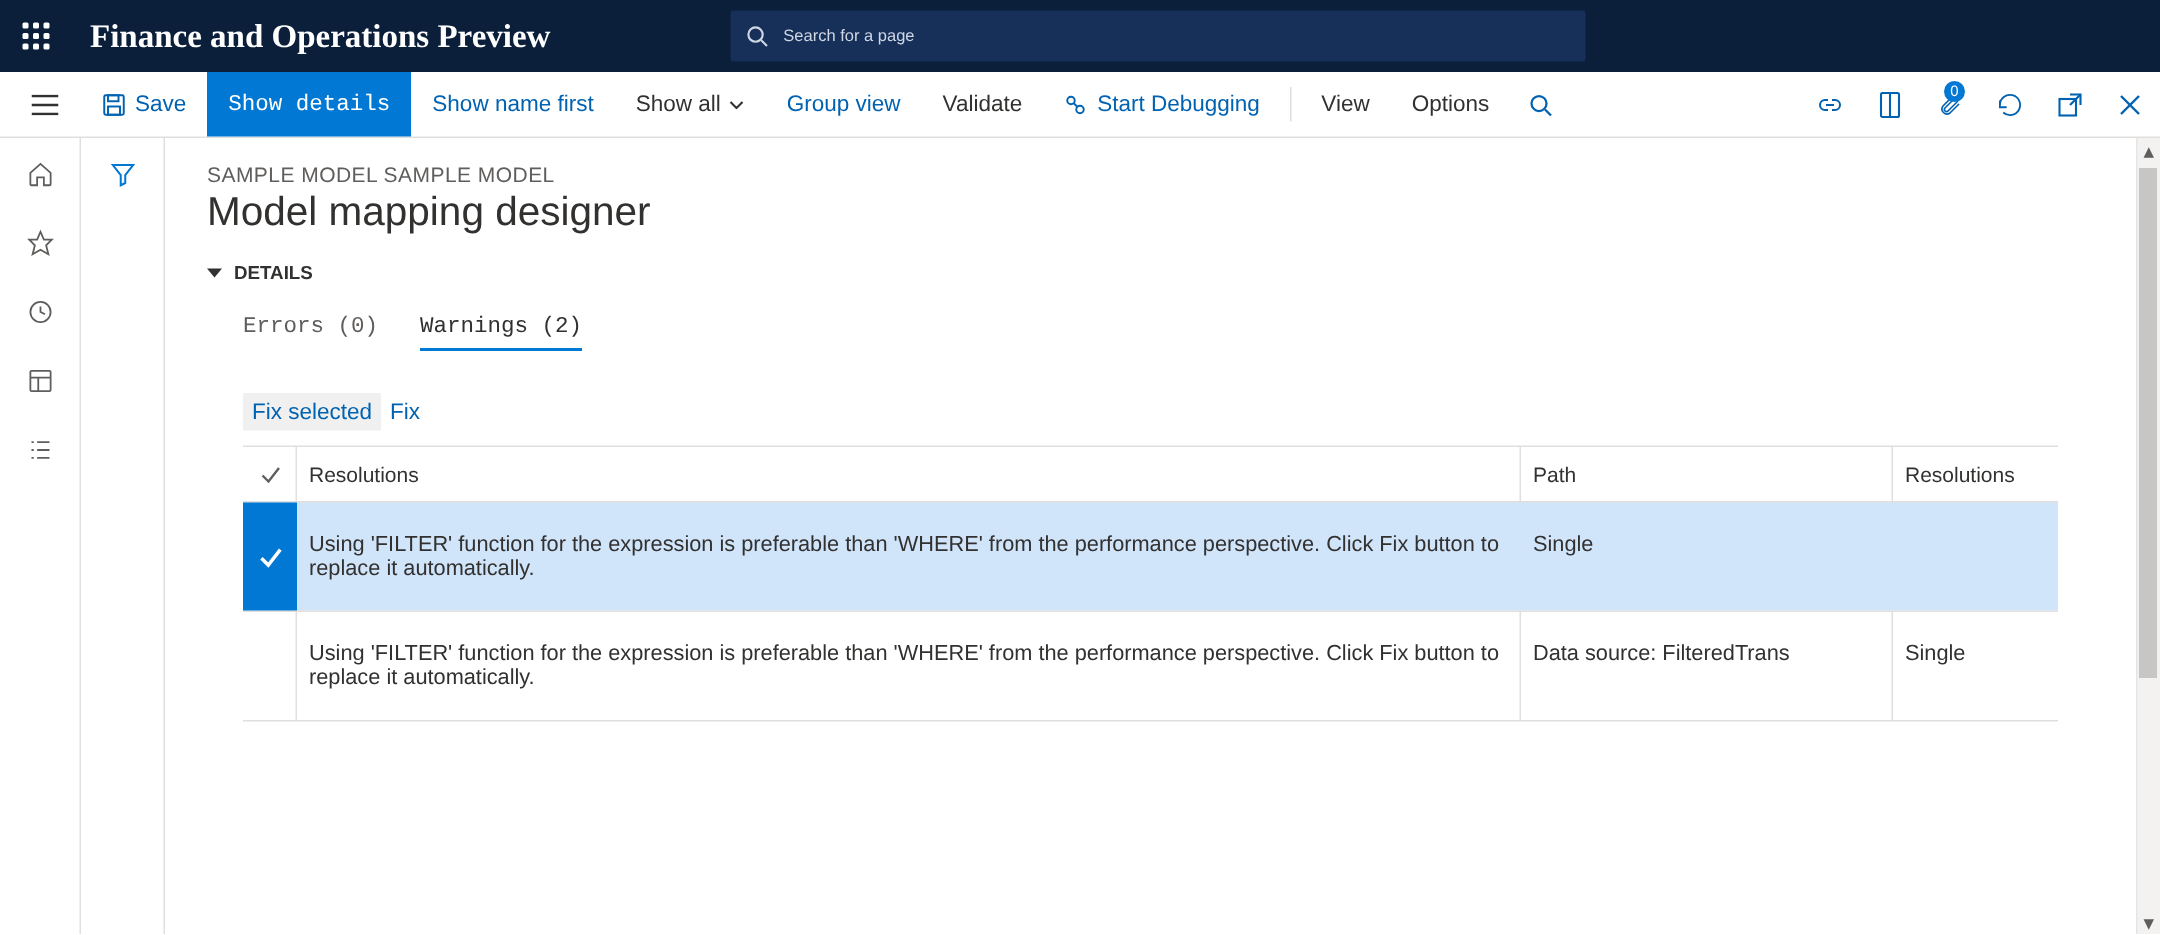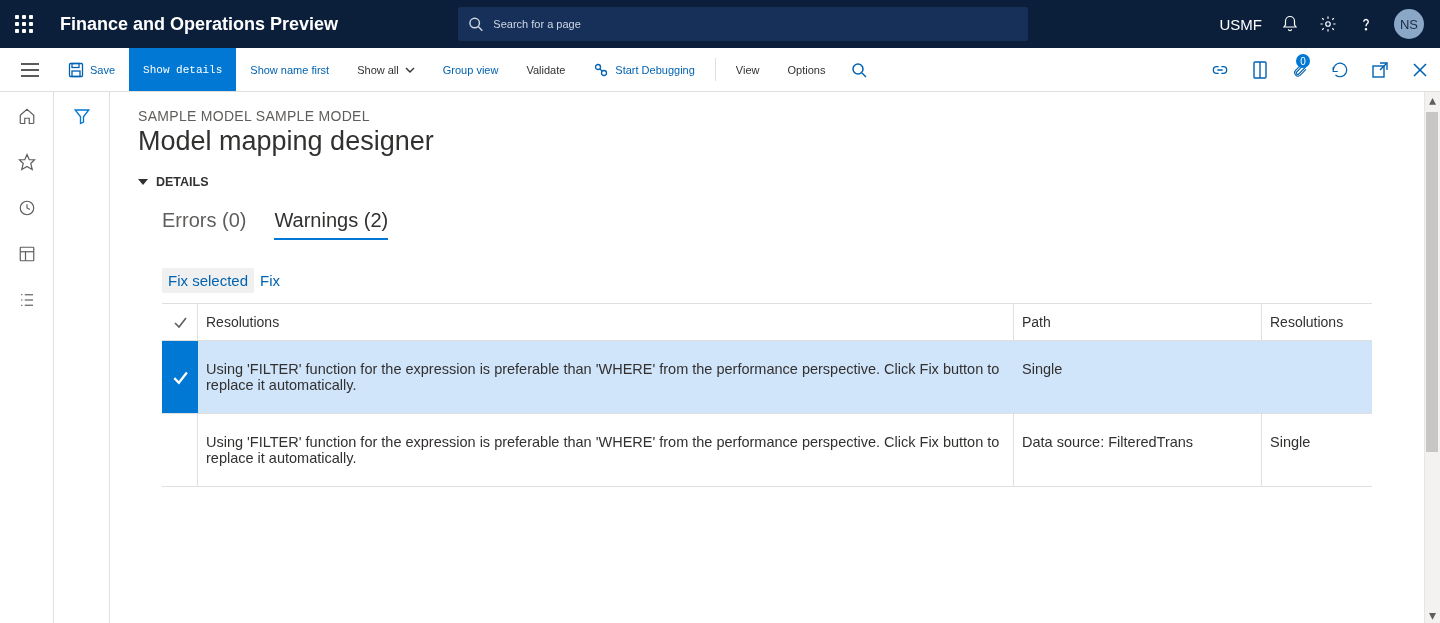--- a/index.html
+++ b/index.html
@@ -14,21 +14,21 @@
     display: flex;
     align-items: center;
     padding: 0 8px 0 0;
   }
   .waffle {
     width: 48px; height: 48px; display: flex; align-items: center; justify-content: center;
     cursor: pointer;
   }
   .waffle-grid { display: grid; grid-template-columns: repeat(3,4px); grid-template-rows: repeat(3,4px); gap: 3px; }
   .waffle-grid span { background: #fff; width: 4px; height: 4px; border-radius: 1px; }
-  .app-title { font-size: 18px; font-weight: 600; margin-left: 12px; white-space: nowrap; }
+  .app-title { font-size: 22px; font-weight: 600; margin-left: 12px; white-space: nowrap; font-family: Liberation Serif, serif; }
   .top-spacer { flex: 0 0 120px; }
   .searchbox {
     flex: 0 0 570px;
     height: 34px;
     background: #16305a;
     border-radius: 2px;
     display: flex;
     align-items: center;
     padding: 0 10px;
     color: #cbd5e4;
@@ -56,21 +56,21 @@
     border-bottom: 1px solid #e1dfdd;
     background: #fff;
     padding-left: 6px;
   }
   .hamburger {
     width: 48px; display: flex; align-items: center; justify-content: center; cursor: pointer;
   }
   .cmd-btn {
     display: flex; align-items: center; gap: 6px;
     padding: 0 14px; color: #0062b1; cursor: pointer;
-    font-size: 11px;
+    font-size: 15px;
     text-align: right;
   }
   .cmd-btn.dark { color: #323130; }
   .cmd-btn.active { background: #0078d4; color: #fff; font-family: Liberation Mono, monospace; }
   .cmd-sep { width: 1px; margin: 10px 6px; background: #e1dfdd; }
   .cmd-spacer { flex: 1; }
   .cmd-icon-btn {
     width: 40px; display: flex; align-items: center; justify-content: center;
     color: #0062b1; cursor: pointer; position: relative;
   }
@@ -113,22 +113,23 @@
     margin-top: 18px; display: flex; align-items: center; gap: 8px;
     font-size: 12.5px; font-weight: 700; color: #323130; cursor: pointer;
   }
   .caret {
     width: 0; height: 0; border-left: 5px solid transparent; border-right: 5px solid transparent;
     border-top: 6px solid #323130;
   }
 
   .tabs { margin-top: 14px; display: flex; gap: 28px; padding-left: 24px; }
   .tab {
-    padding: 6px 0; font-size: 20px; color: #605e5c; cursor: pointer;
+    padding: 6px 0; font-size: 15px; color: #605e5c; cursor: pointer;
     border-bottom: 2px solid transparent;
+    font-family: Liberation Mono, monospace;
   }
   .tab.active { color: #323130; border-bottom-color: #0078d4; font-weight: 400; }
 
   .fixbar { margin-top: 28px; padding-left: 24px; display: flex; }
   .link-btn {
     color: #0062b1; font-size: 15px; background: none; border: none; cursor: pointer;
     padding: 4px 6px;
   }
   .link-btn.hover { background: #f0f0f0; }
 
@@ -201,42 +202,20 @@
     </div>
   </div>
   <div class="app-title">Finance and Operations Preview</div>
   <div class="top-spacer"></div>
   <div class="searchbox">
     <svg width="16" height="16" viewBox="0 0 16 16" fill="none" stroke="#d0d7e4" stroke-width="1.5">
         <circle cx="7" cy="7" r="5"></circle>
         <line x1="11" y1="11" x2="15" y2="15"></line>
       </svg>
     <input placeholder="Search for a page" style="">
-  </div>
-  <div class="top-right">
-    <span class="company">USMF</span>
-    <span class="top-icon">
-      <svg width="18" height="18" viewBox="0 0 24 24" fill="none" stroke="#fff" stroke-width="1.6">
-          <path d="M6 8a6 6 0 0 1 12 0v5l2 3H4l2-3V8z"></path>
-          <path d="M10 19a2 2 0 0 0 4 0"></path>
-        </svg>
-    </span>
-    <span class="top-icon">
-      <svg width="18" height="18" viewBox="0 0 24 24" fill="none" stroke="#fff" stroke-width="1.6">
-          <circle cx="12" cy="12" r="3"></circle>
-          <path d="M12 2v3M12 19v3M4.2 4.2l2.1 2.1M17.7 17.7l2.1 2.1M2 12h3M19 12h3M4.2 19.8l2.1-2.1M17.7 6.3l2.1-2.1"></path>
-        </svg>
-    </span>
-    <span class="top-icon">
-      <svg width="18" height="18" viewBox="0 0 24 24" fill="none" stroke="#fff" stroke-width="1.8">
-          <path d="M9 9a3 3 0 1 1 4.5 2.6C12.5 12.5 12 13 12 15"></path>
-          <circle cx="12" cy="19" r="0.8" fill="#fff"></circle>
-        </svg>
-    </span>
-    <div class="avatar">NS</div>
   </div>
 </div>
 
 <div class="cmdbar">
   <div class="hamburger">
     <svg width="18" height="14" viewBox="0 0 18 14" stroke="#323130" stroke-width="1.6">
         <line x1="0" y1="1" x2="18" y2="1"></line>
         <line x1="0" y1="7" x2="18" y2="7"></line>
         <line x1="0" y1="13" x2="18" y2="13"></line>
       </svg>

